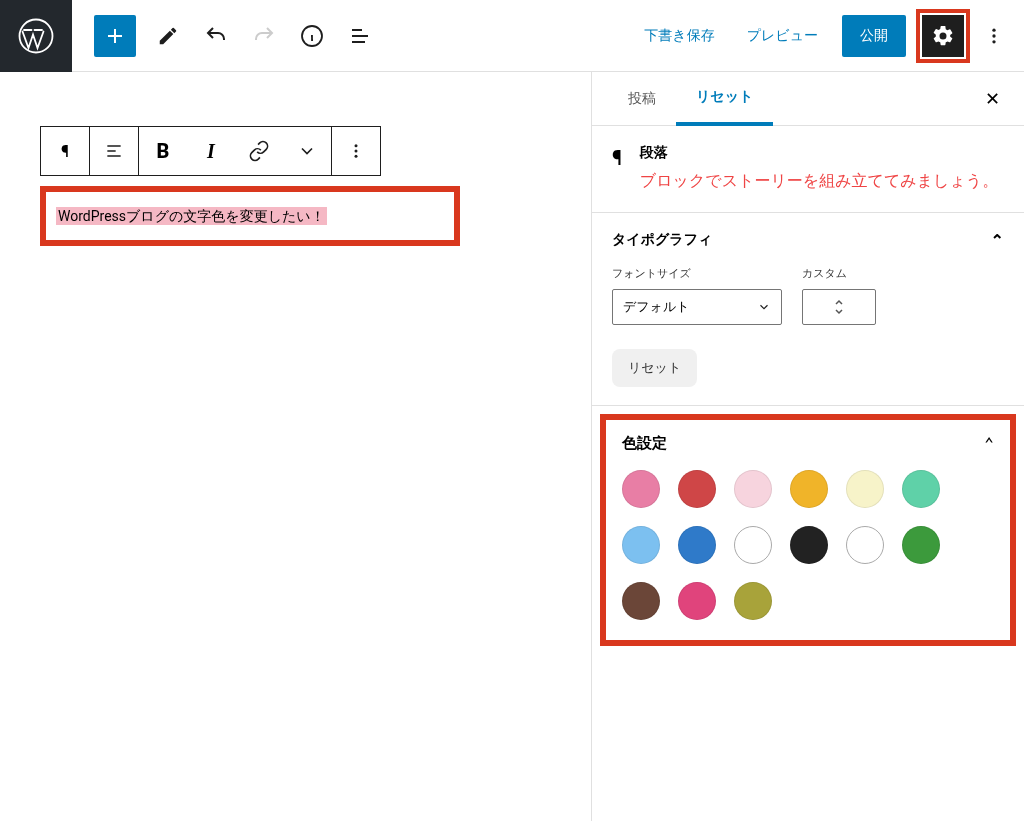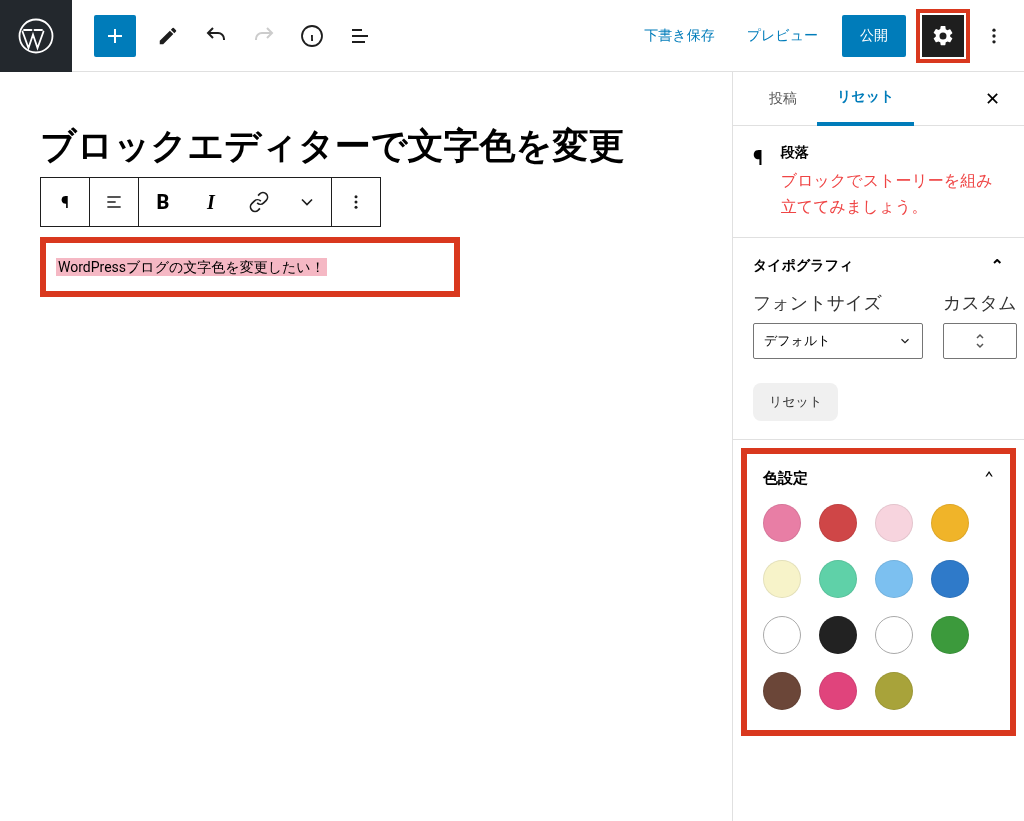--- a/index.html
+++ b/index.html
@@ -26,37 +26,37 @@
     .block-toolbar { display: inline-flex; border: 1px solid #1e1e1e; background: #fff; margin-top: 4px; }
     .block-toolbar .tb-group { display: flex; border-right: 1px solid #1e1e1e; }
     .block-toolbar .tb-group:last-child { border-right: none; }
     .tb-btn { width: 48px; height: 48px; display: flex; align-items: center; justify-content: center; font-size: 16px; font-weight: 600; }
     .tb-btn.bold { font-weight: 800; font-size: 20px; }
     .tb-btn.italic { font-style: italic; font-family: serif; font-size: 20px; }
     
     .selected-block-wrap { border: 6px solid #d9381e; padding: 14px 10px; margin-top: 10px; display: inline-block; min-width: 420px; }
     .selected-text { background: #f5b8c4; color: #000; font-size: 14px; padding: 1px 2px; }
     
-    .sidebar { width: 292px; border-left: 1px solid #e0e0e0; display: flex; flex-direction: column; overflow-y: auto; }
+    .sidebar { width: 433px; border-left: 1px solid #e0e0e0; display: flex; flex-direction: column; overflow-y: auto; }
     .sb-tabs { display: flex; align-items: center; border-bottom: 1px solid #e0e0e0; padding: 0 16px; height: 54px; position: relative; }
     .sb-tab { padding: 16px 20px; font-size: 14px; color: #555; font-weight: 500; }
     .sb-tab.active { color: #007cba; border-bottom: 4px solid #007cba; margin-bottom: -1px; font-weight: 600; }
     .sb-close { margin-left: auto; font-size: 18px; padding: 8px; }
     
     .sb-section { padding: 18px 20px; border-bottom: 1px solid #e0e0e0; }
     .block-info { display: flex; gap: 18px; }
     .block-info-icon { font-size: 20px; font-weight: 700; padding-top: 2px; }
     .block-info-title { font-weight: 600; font-size: 14px; margin-bottom: 6px; }
     .block-info-desc { font-size: 16px; color: #ef4444; line-height: 1.6; }
     
     .sb-panel-head { display: flex; justify-content: space-between; align-items: center; font-weight: 700; font-size: 14px; }
     .chevron { font-size: 16px; }
     
     .typo-row { display: flex; gap: 20px; margin-top: 16px; }
-    .typo-col label { font-size: 18px; color: #333; display: block; margin-bottom: 8px; }
+    .typo-col label { font-size: 11px; color: #333; display: block; margin-bottom: 8px; }
     .select-box { border: 1px solid #757575; padding: 8px 10px; width: 170px; display: flex; justify-content: space-between; align-items: center; font-size: 13px; border-radius: 2px; }
     .custom-input { border: 1px solid #757575; width: 74px; height: 36px; display: flex; align-items: center; justify-content: center; border-radius: 2px; }
     .reset-btn { background: #f0f0f0; border: none; padding: 10px 16px; font-size: 13px; color: #333; margin-top: 24px; border-radius: 8px; }
     
     .color-panel-wrap { border: 6px solid #d9381e; margin: 8px; padding: 14px 16px 20px 16px; }
     .color-panel-head { display: flex; justify-content: space-between; align-items: center; font-weight: 700; font-size: 15px; margin-bottom: 16px; font-family: Liberation Mono, monospace; }
     .color-label { font-size: 13px; margin-bottom: 12px; }
     .swatches { display: flex; flex-wrap: wrap; gap: 18px; }
     .swatch { width: 38px; height: 38px; border-radius: 50%; border: 1px solid rgba(0,0,0,0.08); }
     .swatch.outline { border: 1px solid #aaa; }
@@ -124,21 +124,20 @@
           <circle cx="12" cy="5" r="2"></circle>
           <circle cx="12" cy="12" r="2"></circle>
           <circle cx="12" cy="19" r="2"></circle>
         </svg>
     </div>
   </div>
 </div>
 
 <div class="main-area">
   <div class="editor">
-    <h1 class="post-title">ブロックエディターで文字色を変更</h1>
     
     <div class="block-toolbar">
       <div class="tb-group">
         <div class="tb-btn">¶</div>
       </div>
       <div class="tb-group">
         <div class="tb-btn">
           <svg width="20" height="20" viewBox="0 0 24 24" fill="none" stroke="#1e1e1e" stroke-width="1.8">
               <path d="M4 6h16M4 12h10M4 18h16"></path>
             </svg>

